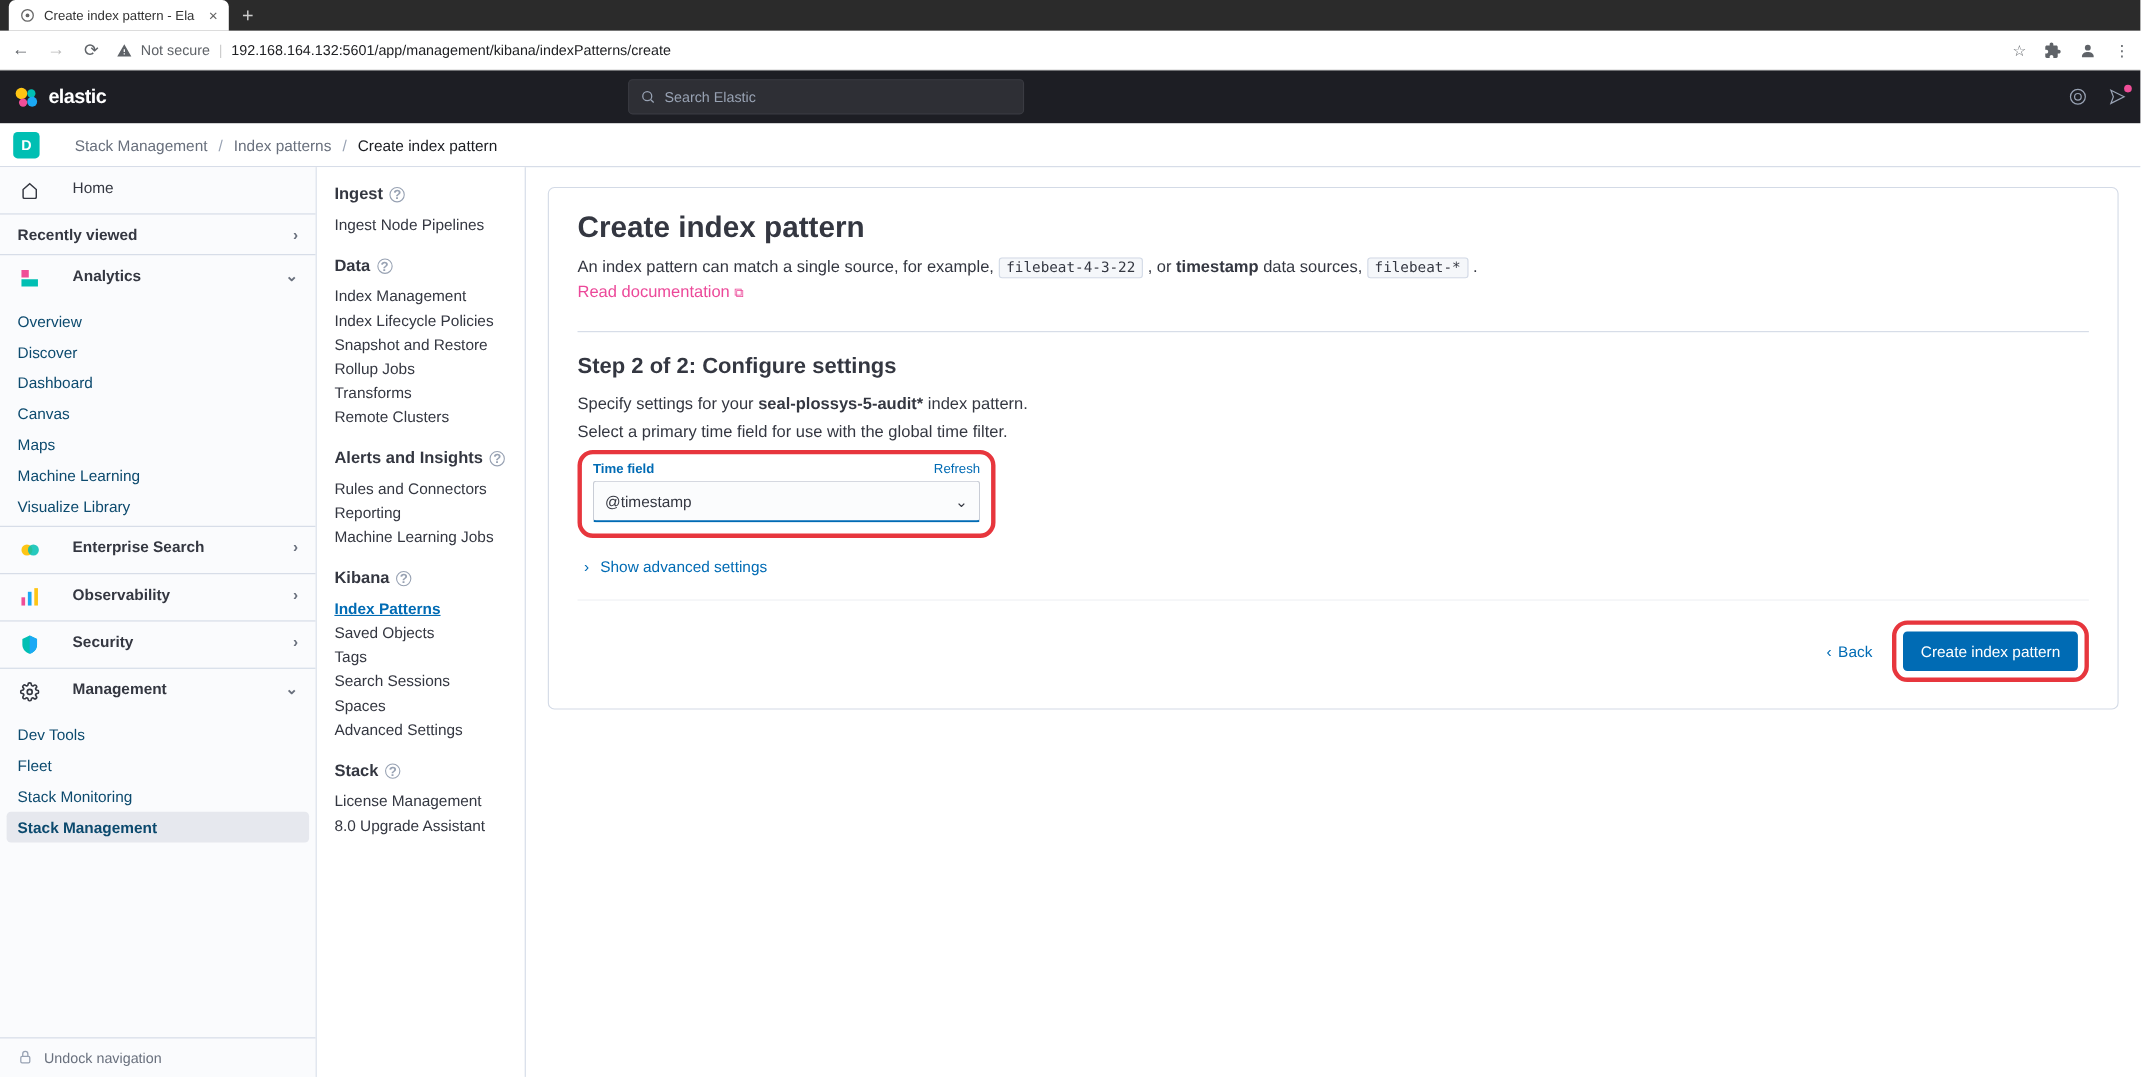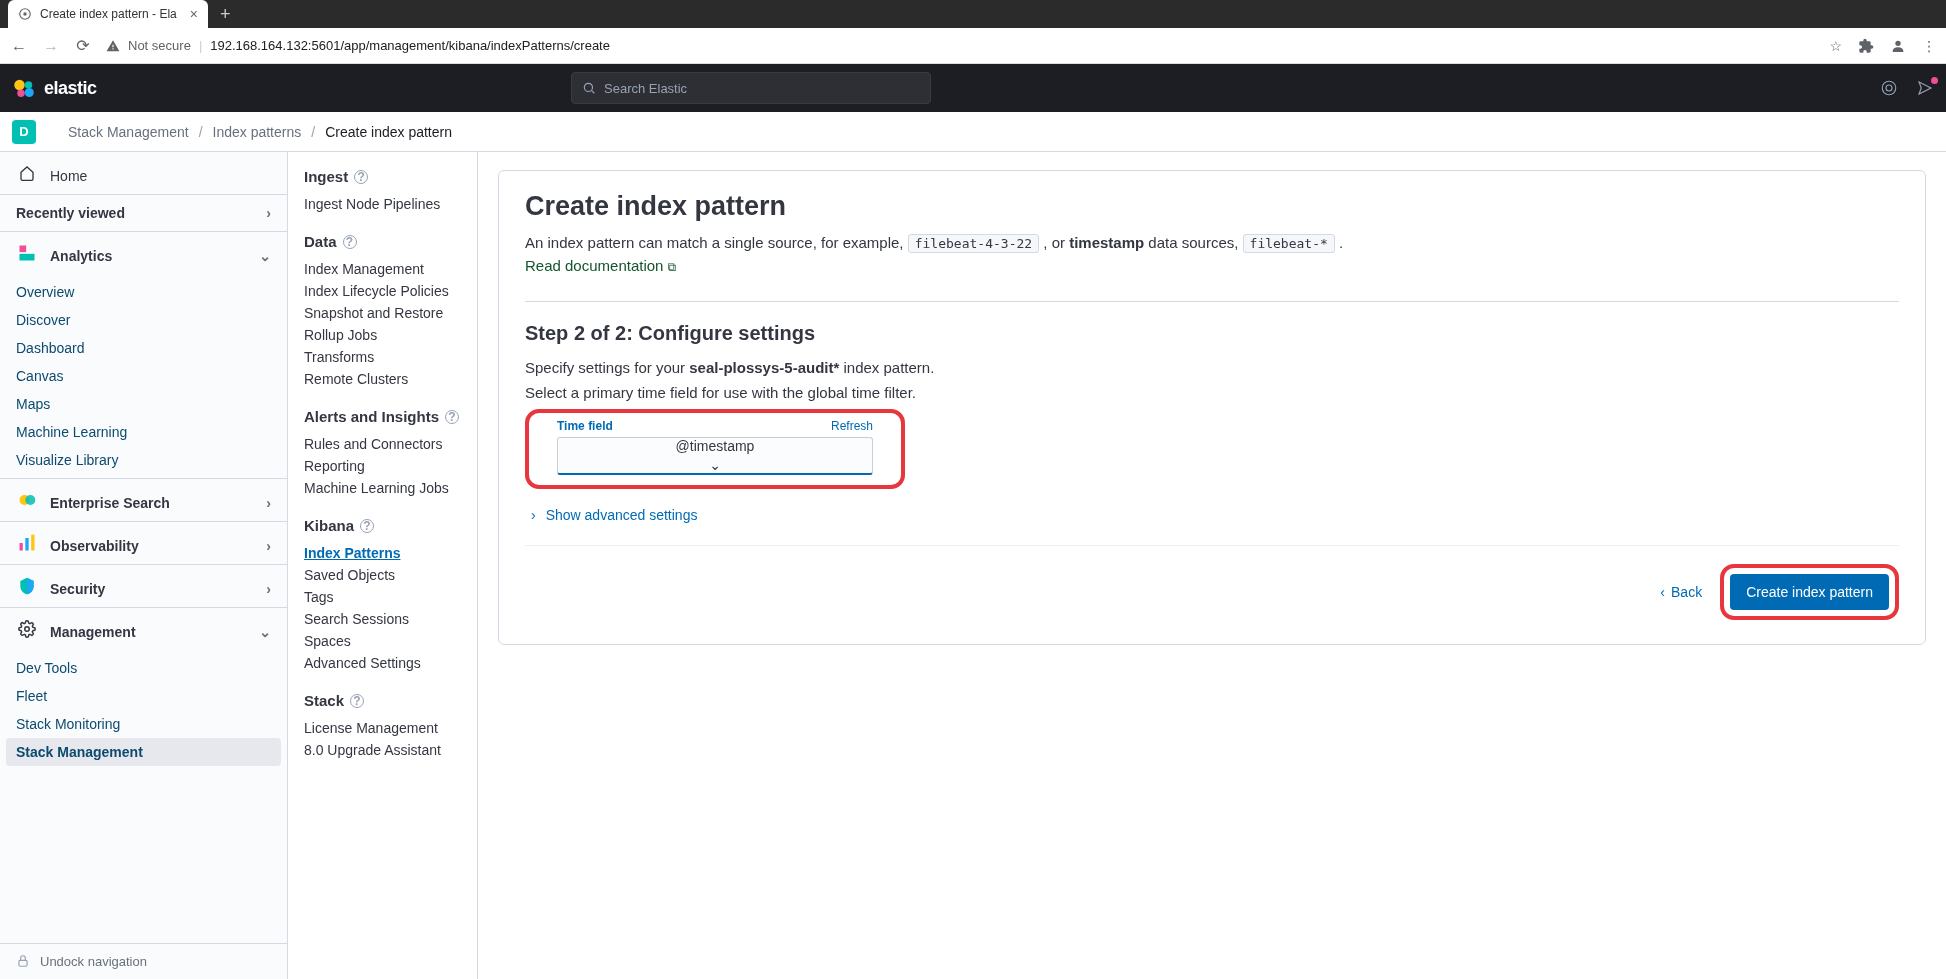--- a/index.html
+++ b/index.html
@@ -32,21 +32,21 @@
   .space-badge { width: 24px; height: 24px; background: #00bfb3; color: #fff; font-weight: 700; border-radius: 4px; display: inline-flex; align-items: center; justify-content: center; font-size: 13px; }
   .breadcrumb-sep { color: #98a2b3; }
   .breadcrumb-dim { color: #69707d; }
   .breadcrumb-current { color: #1a1c21; font-weight: 500; }
   
   
   .layout { display: flex; height: calc(100vh - 152px); }
   
   
   .leftnav { width: 288px; border-right: 1px solid #d3dae6; background: #fafbfd; overflow-y: auto; display: flex; flex-direction: column; }
-  .leftnav-row { display: flex; align-items: flex-end; padding: 10px 16px; gap: 12px; cursor: pointer; color: #343741; }
+  .leftnav-row { display: flex; align-items: flex-start; padding: 10px 16px; gap: 28px; cursor: pointer; color: #343741; }
   .leftnav-row.bold { font-weight: 600; }
   .leftnav-row .chev { margin-left: auto; color: #69707d; }
   .leftnav-row.border-b { border-bottom: 1px solid #d3dae6; }
   .leftnav-sub { padding: 6px 16px 6px 16px; color: #0c4a6e; font-size: 14px; cursor: pointer; }
   .leftnav-sub.active { background: #e6e8ee; font-weight: 600; border-radius: 4px; margin: 0 6px; padding-left: 10px; }
   .leftnav-group { padding: 4px 0; }
   .leftnav-bottom { border-top: 1px solid #d3dae6; padding: 10px 16px; display: flex; align-items: flex-start; gap: 10px; color: #69707d; font-size: 13px; margin-top: auto; }
   .leftnav-icon { width: 22px; height: 22px; display: inline-flex; align-items: center; justify-content: center; }
   
   
@@ -56,29 +56,29 @@
   .mgmt-link { display: block; color: #343741; font-size: 14px; padding: 3px 0; cursor: pointer; }
   .mgmt-link.active { color: #006bb4; font-weight: 700; text-decoration: underline; }
   .help-icon { color: #98a2b3; font-size: 12px; border: 1px solid #98a2b3; border-radius: 50%; width: 14px; height: 14px; display: inline-flex; align-items: center; justify-content: center; }
   
   
   .main { flex: 1; padding: 18px 20px; overflow-y: auto; }
   .panel { border: 1px solid #d3dae6; border-radius: 6px; padding: 20px 26px 24px; }
   .page-title { font-size: 27px; font-weight: 700; margin-bottom: 10px; }
   .intro { font-size: 15px; color: #343741; line-height: 1.5; }
   .intro code { background: #f5f7fa; border: 1px solid #d3dae6; border-radius: 3px; padding: 1px 6px; font-family: Menlo, Consolas, monospace; font-size: 13px; }
-  .doclink { color: #14532d; }
+  .doclink { color: #ec4899; }
   hr.sep { border: none; border-top: 1px solid #d3dae6; margin: 24px 0 20px; }
   .step-title { font-size: 20px; font-weight: 700; margin-bottom: 14px; }
   .step-desc { font-size: 15px; margin-bottom: 8px; }
-  .highlight-box { border: 4px solid #e7363d; border-radius: 14px; padding: 6px 28px 10px; width: 380px; margin-top: 6px; }
+  .highlight-box { border: 4px solid #e7363d; border-radius: 14px; padding: 6px 10px 10px; width: 380px; margin-top: 6px; }
   .field-row { display: flex; justify-content: space-between; font-size: 12px; margin-bottom: 4px; }
   .field-label { color: #006bb4; font-weight: 600; }
   .refresh { color: #006bb4; cursor: pointer; }
-  .select { border: 1px solid #c9cdd6; border-bottom: 2px solid #006bb4; border-radius: 3px; height: 38px; display: flex; align-items: center; padding: 0 10px; justify-content: space-between; background: #fbfcfd; flex-direction: column; }
+  .select { border: 1px solid #c9cdd6; border-bottom: 2px solid #006bb4; border-radius: 3px; height: 38px; display: flex; align-items: center; padding: 0 10px; justify-content: space-between; background: #fbfcfd; }
   .adv-row { margin-top: 18px; color: #006bb4; display: flex; align-items: center; gap: 10px; cursor: pointer; padding-left: 6px; }
   hr.sep2 { border: none; border-top: 1px solid #eef0f4; margin: 22px 0 18px; }
   .footer-row { display: flex; justify-content: flex-end; align-items: center; gap: 18px; }
   .back-link { color: #006bb4; display: flex; align-items: center; gap: 6px; cursor: pointer; }
   .highlight-btn-wrap { border: 4px solid #e7363d; border-radius: 14px; padding: 6px; }
   .primary-btn { background: #006bb4; color: #fff; border: none; border-radius: 4px; padding: 10px 16px; font-size: 14px; cursor: pointer; }
   .ext-icon { font-size: 12px; }
   svg { display: block; }
 </style>
 </head>

